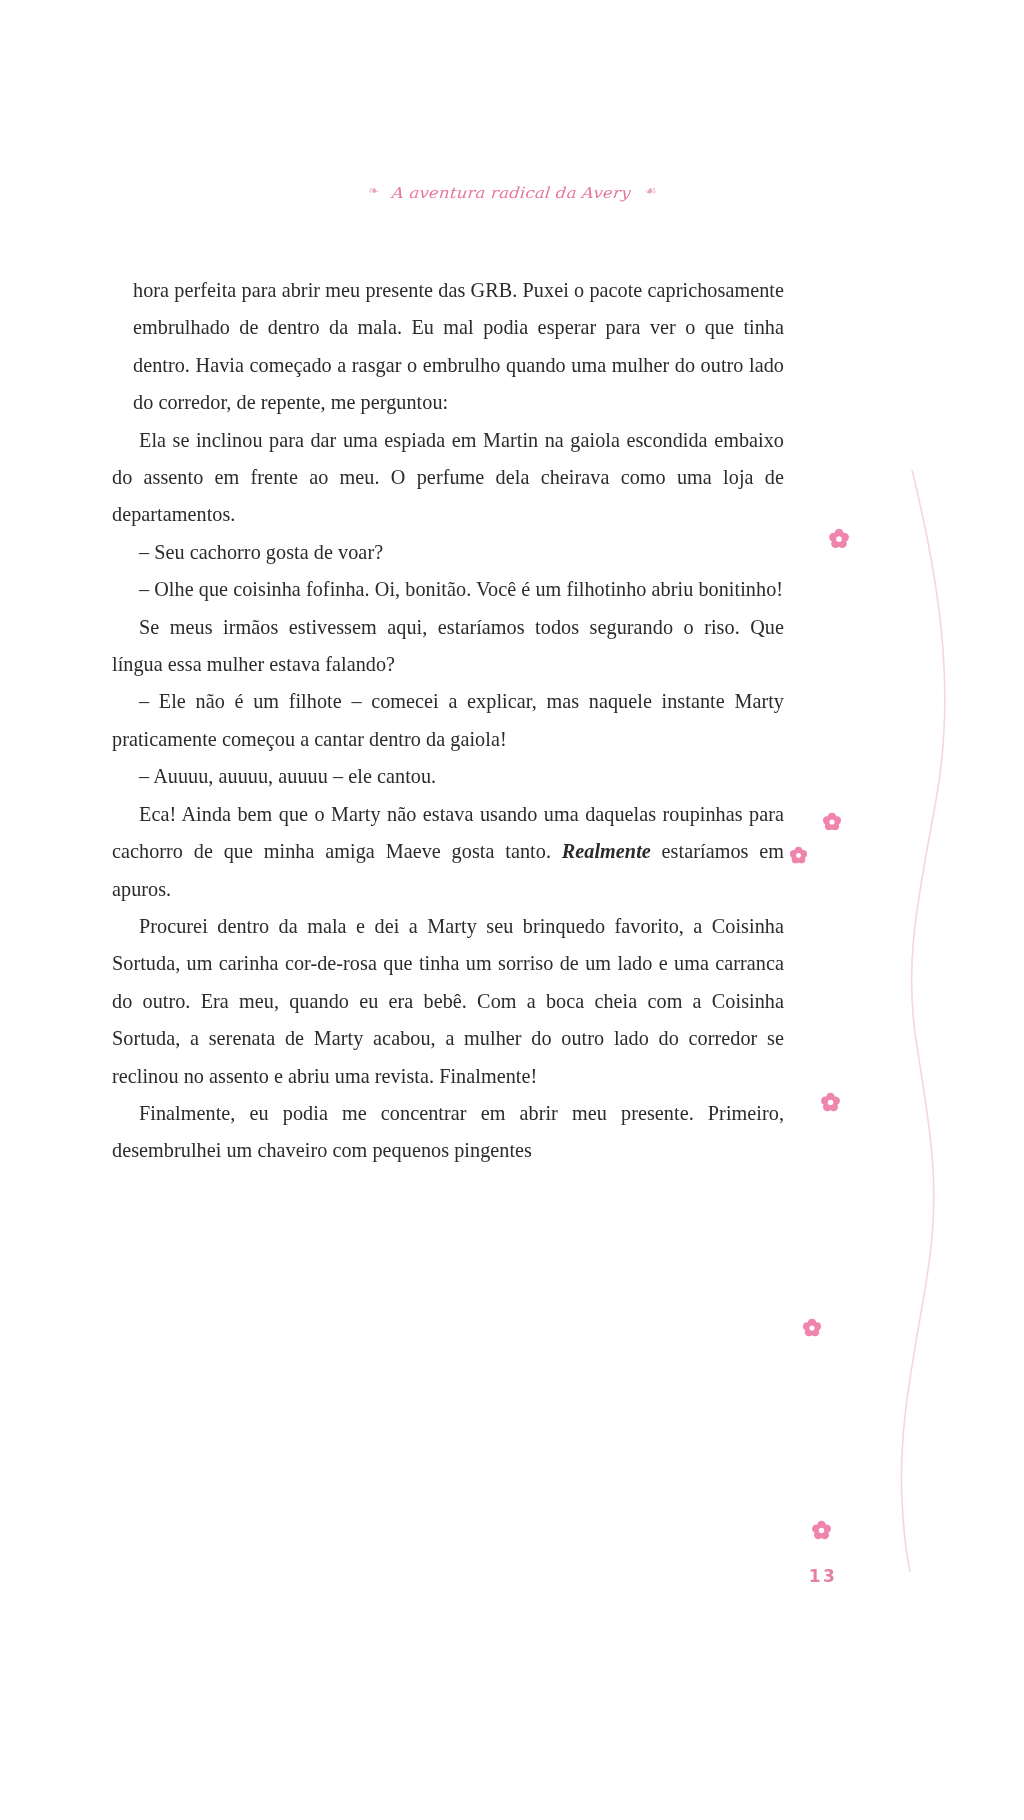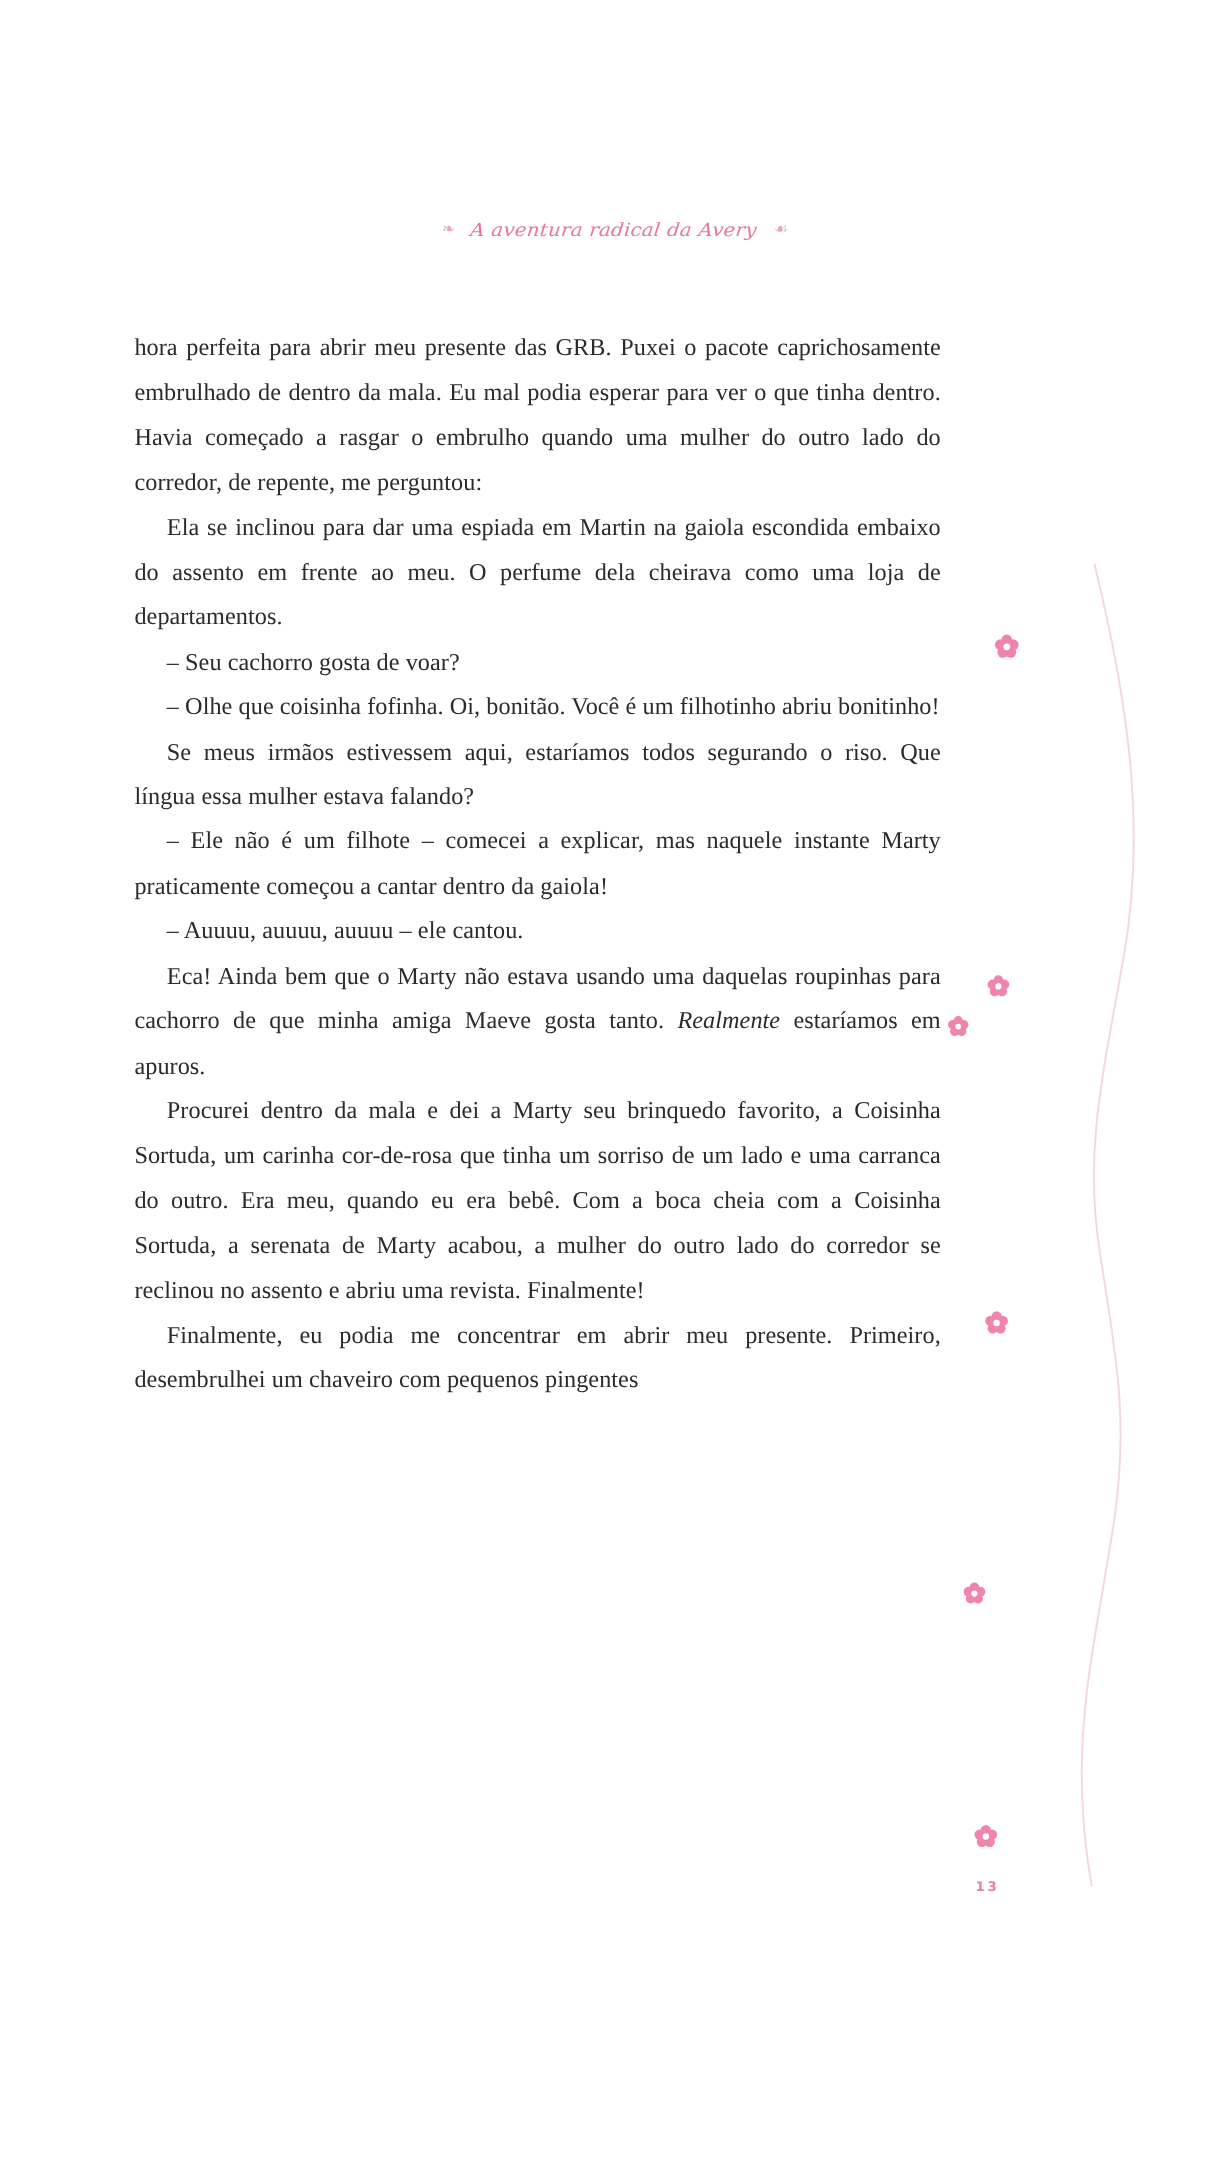--- a/index.html
+++ b/index.html
@@ -64,23 +64,23 @@
   .textblock p {
     margin: 0;
     text-align: justify;
     text-justify: inter-word;
     font-size: 20.2px;
     line-height: 37.4px;
     color: #2b2a2c;
     letter-spacing: 0.05px;
     -webkit-font-smoothing: antialiased;
   }
-  .textblock p.noindent { text-indent: 0; }
+  .textblock p.noindent { text-indent: 0; margin-left: 21px; }
   .textblock p.indent { text-indent: 27px; }
-  .textblock p i { font-style: italic; }
+  .textblock p i { font-style: italic; font-weight: bold; }
 
   
   .vine {
     position: absolute;
     right: 0;
     top: 0;
     width: 200px;
     height: 1820px;
     pointer-events: none;
   }
@@ -94,21 +94,21 @@
 
   
   .folio {
     position: absolute;
     left: 793px;
     top: 1566px;
     width: 60px;
     text-align: center;
     color: #e06a95;
     font-family: "DejaVu Sans", "Liberation Sans", sans-serif;
-    font-size: 11px;
+    font-size: 17px;
     font-weight: 700;
     letter-spacing: 2.5px;
     opacity: 0.85;
   }
 </style>
 </head>
 <body>
 
 <div class="page">
 

